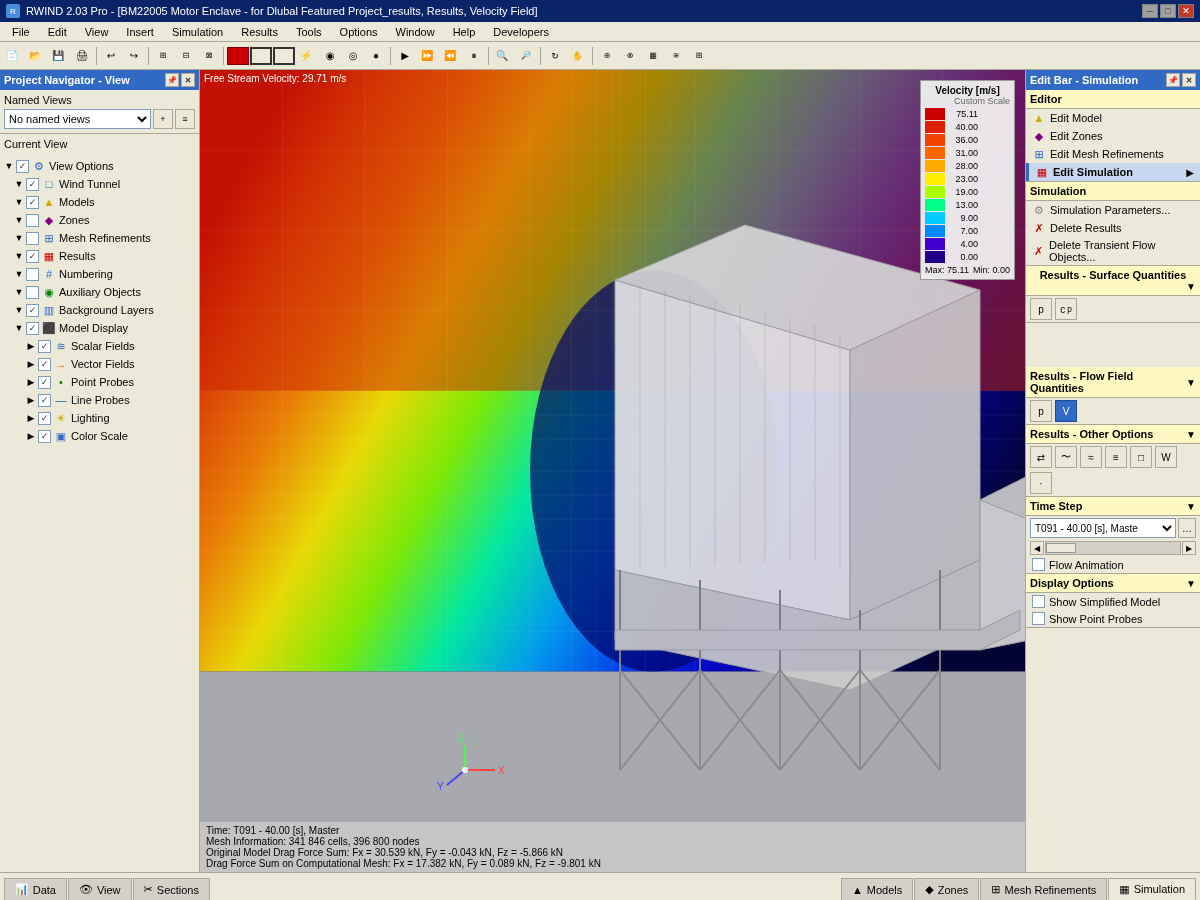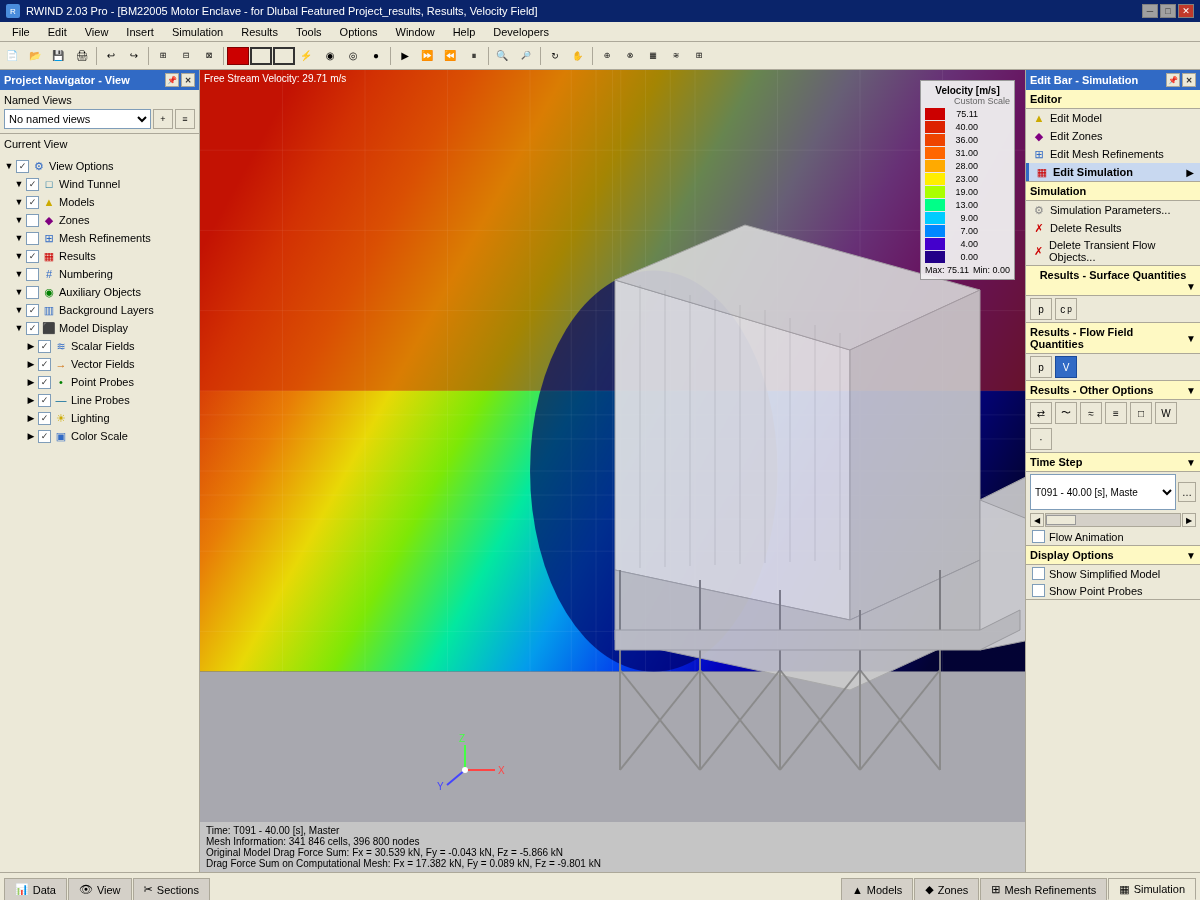--- a/index.html
+++ b/index.html
@@ -76,21 +76,21 @@
     .rp-row { display: flex; align-items: center; padding: 2px 4px; gap: 3px; }
     .rp-btn { height: 22px; min-width: 22px; background: #ece9d8; border: 1px solid #aca899; display: flex; align-items: center; justify-content: center; font-size: 10px; cursor: pointer; padding: 0 3px; gap: 2px; }
     .rp-btn.active { background: #316ac5; color: white; border-color: #1a4a9a; }
     .rp-link { font-size: 11px; color: #000; cursor: pointer; display: flex; align-items: center; gap: 4px; padding: 2px 6px; }
     .rp-link-icon { width: 14px; height: 14px; display: flex; align-items: center; justify-content: center; }
 
     .section-arrow { font-size: 10px; margin-left: auto; }
 
     
     .ts-row { display: flex; align-items: center; padding: 2px 4px; gap: 2px; }
-    .ts-select { flex: 1; height: 36px; font-size: 10px; background: white; border: 1px solid #7f9db9; }
+    .ts-select { flex: 1; height: 20px; font-size: 10px; background: white; border: 1px solid #7f9db9; }
     .ts-btn { width: 18px; height: 20px; background: #ece9d8; border: 1px solid #aca899; display: flex; align-items: center; justify-content: center; font-size: 10px; cursor: pointer; }
 
     
     .scroll-row { display: flex; align-items: center; padding: 1px 4px; gap: 1px; }
     .scroll-bar-h { flex: 1; height: 14px; background: #d4d0c8; border: 1px solid #aca899; position: relative; }
     .scroll-thumb { position: absolute; left: 0; top: 1px; bottom: 1px; width: 30px; background: #ece9d8; border: 1px solid #999; }
     .scroll-btn { width: 14px; height: 14px; background: #ece9d8; border: 1px solid #aca899; display: flex; align-items: center; justify-content: center; font-size: 8px; cursor: pointer; }
 
     
     .cb-row { display: flex; align-items: center; padding: 2px 6px; gap: 4px; cursor: pointer; }
@@ -574,21 +574,21 @@
         <span>Results - Surface Quantities</span>
         <span class="section-arrow">▼</span>
       </div>
       <div class="rp-row">
         <div class="rp-btn">p</div>
         <div class="rp-btn">c<sub>p</sub></div>
       </div>
     </div>
 
     <div class="rp-section">
-      <div style="display:flex;align-items:center;justify-content:space-between;" class="rp-section-title">
+      <div style="display:flex;align-items:center;justify-content:space-between;margin-top:44px;" class="rp-section-title">
         <span>Results - Flow Field Quantities</span>
         <span class="section-arrow">▼</span>
       </div>
       <div class="rp-row">
         <div class="rp-btn">p</div>
         <div class="rp-btn active">V</div>
       </div>
     </div>
 
     <div class="rp-section">

